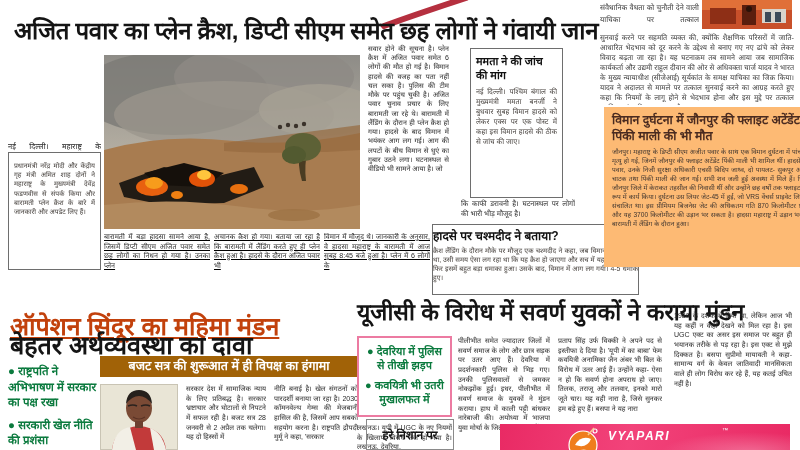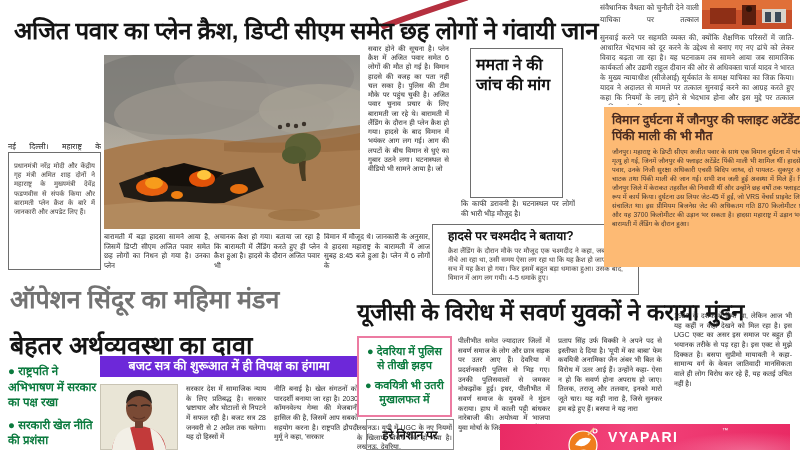--- a/index.html
+++ b/index.html
@@ -20,52 +20,52 @@
             color:#0b7a3e; font-weight:700; font-size:11.5px; line-height:1.38; }
   .dateline { left:8px; top:141px; width:93px; font-size:7.5px; color:#222;
               text-align:justify; text-align-last:justify; white-space:nowrap; overflow:hidden; }
   .news-box { border:1px solid #6e6e6e; background:#fff; }
   .modi-box { left:8px; top:152px; width:93px; height:118px; padding:5px; }
   .box-title { font-size:11px; font-weight:700; color:#111; line-height:1.25; }
   .box-body  { font-size:6.8px; color:#46413d; line-height:1.36; margin-top:3px; }
 
   .crash-photo { left:104px; top:55px; width:256px; height:174px; }
 
-  .caption-row { left:104px; top:233px; width:326px; height:58px; display:flex; gap:4px; }
+  .caption-row { left:104px; top:233px; width:326px; height:58px; display:flex; gap:4px;text-decoration:underline; }
   .caption-col { flex:1; font-size:7.1px; line-height:1.36; color:#2a2a2a; overflow:hidden; }
 
   .lead-bodycol { left:368px; top:44px; width:81px; height:152px; font-size:7px; line-height:1.32; color:#2a2a2a; }
   .lead-more    { left:461px; top:199px; width:114px; height:23px; font-size:7.2px; line-height:1.45; color:#2a2a2a; }
 
   .mamata-box { left:470px; top:48px; width:93px; height:150px; padding:6px 5px; }
-  .mamata-box .box-title { font-size:16px; line-height:1.25; }
+  .mamata-box .box-title { font-size:11px; line-height:1.25; }
   .mamata-box .box-body  { font-size:7.2px; line-height:1.4; margin-top:4px; }
 
-  .eye-box { left:432px; top:224px; width:207px; height:71px; padding:4px 15px; }
+  .eye-box { left:432px; top:224px; width:207px; height:71px; padding:4px 0; }
   .eye-box .box-title { font-size:12px; }
   .eye-box .box-body  { font-size:6.9px; line-height:1.32; margin-top:2px; }
 
   
   .court-intro { left:600px; top:2px; width:99px; height:29px; font-size:7.4px; line-height:1.6;
                  color:#3a3a3a; text-align:justify; text-align-last:justify; }
   .court-thumb { left:702px; top:0px; width:90px; height:29px; }
   .court-body  { left:600px; top:33px; width:194px; height:72px; font-size:7.2px; line-height:1.38; color:#3a3a3a; }
 
   
   .pinki-box { left:604px; top:107px; width:228px; height:160px; background:#fdba74; padding:6px 8px; }
   .pinki-title { font-size:12.3px; font-weight:700; color:#4a2b20; line-height:1.28; }
   .pinki-body  { font-size:6.6px; line-height:1.36; color:#3c332e; margin-top:4px; height:112px; overflow:hidden; }
 
   
-  .sindoor-h1 { left:10px; top:281px; font-size:25px; font-weight:700; color:#737373; white-space:nowrap; }
+  .sindoor-h1 { left:10px; top:308px; font-size:25px; font-weight:700; color:#c2410c; white-space:nowrap;text-decoration:underline; }
   .sindoor-h2 { left:10px; top:327px; font-size:25px; font-weight:700; color:#141414; white-space:nowrap; }
   .sindoor-bullets { left:8px; top:364px; width:90px; color:#0b7a3e; font-weight:700;
                      font-size:11.5px; line-height:1.35; }
   .sindoor-bullets .b-item { margin-bottom:7px; }
-  .strap-bar { left:100px; top:356px; width:258px; height:21px; background:#6d28d9; color:#ffffff;
+  .strap-bar { left:100px; top:356px; width:258px; height:21px; background:#a16207; color:#ffffff;
                font-size:12.5px; font-weight:700; text-align:center; line-height:21px; white-space:nowrap; overflow:hidden; }
   .prez-photo { left:100px; top:384px; width:78px; height:66px; }
   .sindoor-col1 { left:186px; top:384px; width:80px; height:66px; font-size:7px; line-height:1.38; color:#2a2a2a; }
   .sindoor-col2 { left:274px; top:384px; width:84px; height:66px; font-size:7px; line-height:1.38; color:#2a2a2a; }
 
   
   .ugc-headline { left:357px; top:295px; width:345px; font-size:23px; font-weight:700; color:#141414; white-space:nowrap; overflow:visible; }
   .ugc-bullet-box { left:357px; top:336px; width:95px; height:81px; border:2px solid #ec7ba2; padding:6px 4px;
                     color:#0b7a3e; font-weight:700; font-size:11px; line-height:1.3; text-align:center; }
   .ugc-bullet-box .b-item { margin-bottom:5px; }
@@ -77,21 +77,21 @@
 
   .green-box { left:366px; top:419px; width:88px; height:31px; border:1px solid #8a8a8a;
                font-size:11.5px; font-weight:700; color:#141414; text-align:center; padding-top:7px; }
 
   
   .ad-banner { left:500px; top:424px; width:290px; height:26px; overflow:hidden; cursor:pointer;
                background:linear-gradient(100deg,#e92a64 0%, #f2437a 45%, #e92a64 100%); }
   .ad-banner::before { content:""; position:absolute; left:160px; top:8px; width:180px; height:40px;
                background:radial-gradient(ellipse at center, rgba(255,255,255,0.28), rgba(255,255,255,0) 70%); }
   .ad-logo { position:absolute; left:66px; top:3px; width:34px; height:34px; }
-  .ad-brand { position:absolute; left:108px; top:5px; font-size:14px; font-weight:700; 
+  .ad-brand { position:absolute; left:108px; top:5px; font-size:12px; font-weight:700; font-style:italic;
               color:#ffffff; letter-spacing:1.5px; }
   .ad-tm { position:absolute; left:222px; top:3px; font-size:6px; color:#ffffff; }
 </style>
 </head>
 <body>
 
 <div class="page">
 
   <svg class="abs swoosh" viewBox="0 0 90 32">
     <path d="M4,29 Q40,16 86,1" fill="none" stroke="#b5303f" stroke-width="6" stroke-linecap="round"></path>
@@ -142,20 +142,21 @@
     <div class="caption-col jt">बारामती में बड़ा हादसा सामने आया है, जिसमें डिप्टी सीएम अजित पवार समेत छह लोगों का निधन हो गया है। उनका प्लेन</div>
     <div class="caption-col jt">अचानक क्रैश हो गया। बताया जा रहा है कि बारामती में लैंडिंग करते हुए ही प्लेन क्रैश हुआ है। हादसे के दौरान अजित पवार भी</div>
     <div class="caption-col jt">विमान में मौजूद थे। जानकारी के अनुसार, वे हादसा महाराष्ट्र के बारामती में आज सुबह 8:45 बजे हुआ है। प्लेन में 6 लोगों के</div>
   </div>
 
   <div class="abs lead-bodycol jt clip">सवार होने की सूचना है। प्लेन क्रैश में अजित पवार समेत 6 लोगों की मौत हो गई है। विमान हादसे की वजह का पता नहीं चल सका है। पुलिस की टीम मौके पर पहुंच चुकी है। अजित पवार चुनाव प्रचार के लिए बारामती जा रहे थे। बारामती में लैंडिंग के दौरान ही प्लेन क्रैश हो गया। हादसे के बाद विमान में भयंकर आग लग गई। आग की लपटों के बीच विमान से धुएं का गुबार उठने लगा। घटनास्थल से वीडियो भी सामने आया है। जो</div>
   <div class="abs lead-more jt clip">कि काफी डरावनी है। घटनास्थल पर लोगों की भारी भीड़ मौजूद है।</div>
 
   <div class="abs news-box mamata-box">
     <div class="box-title">ममता ने की जांच की मांग</div>
+    <div class="box-body jt clip" style="height:100px;">नई दिल्ली। पश्चिम बंगाल की मुख्यमंत्री ममता बनर्जी ने बुधवार सुबह विमान हादसे को लेकर एक्स पर एक पोस्ट में कहा इस विमान हादसे की ठीक से जांच की जाए।</div>
   </div>
 
   <div class="abs news-box eye-box">
     <div class="box-title">हादसे पर चश्मदीद ने बताया?</div>
     <div class="box-body jt clip" style="height:44px;">क्रैश लैंडिंग के दौरान मौके पर मौजूद एक चश्मदीद ने कहा, जब विमान नीचे आ रहा था, उसी समय ऐसा लग रहा था कि यह क्रैश हो जाएगा और सच में यह क्रैश हो गया। फिर इसमें बहुत बड़ा धमाका हुआ। उसके बाद, विमान में आग लग गयी। 4-5 धमाके हुए।</div>
   </div>
 
   <div class="abs court-intro clip">संवैधानिक वैधता को चुनौती देने वाली याचिका पर तत्काल</div>
   <svg class="abs court-thumb" viewBox="0 0 90 29" preserveAspectRatio="none">
     <rect width="90" height="29" fill="#c8502a"></rect>

